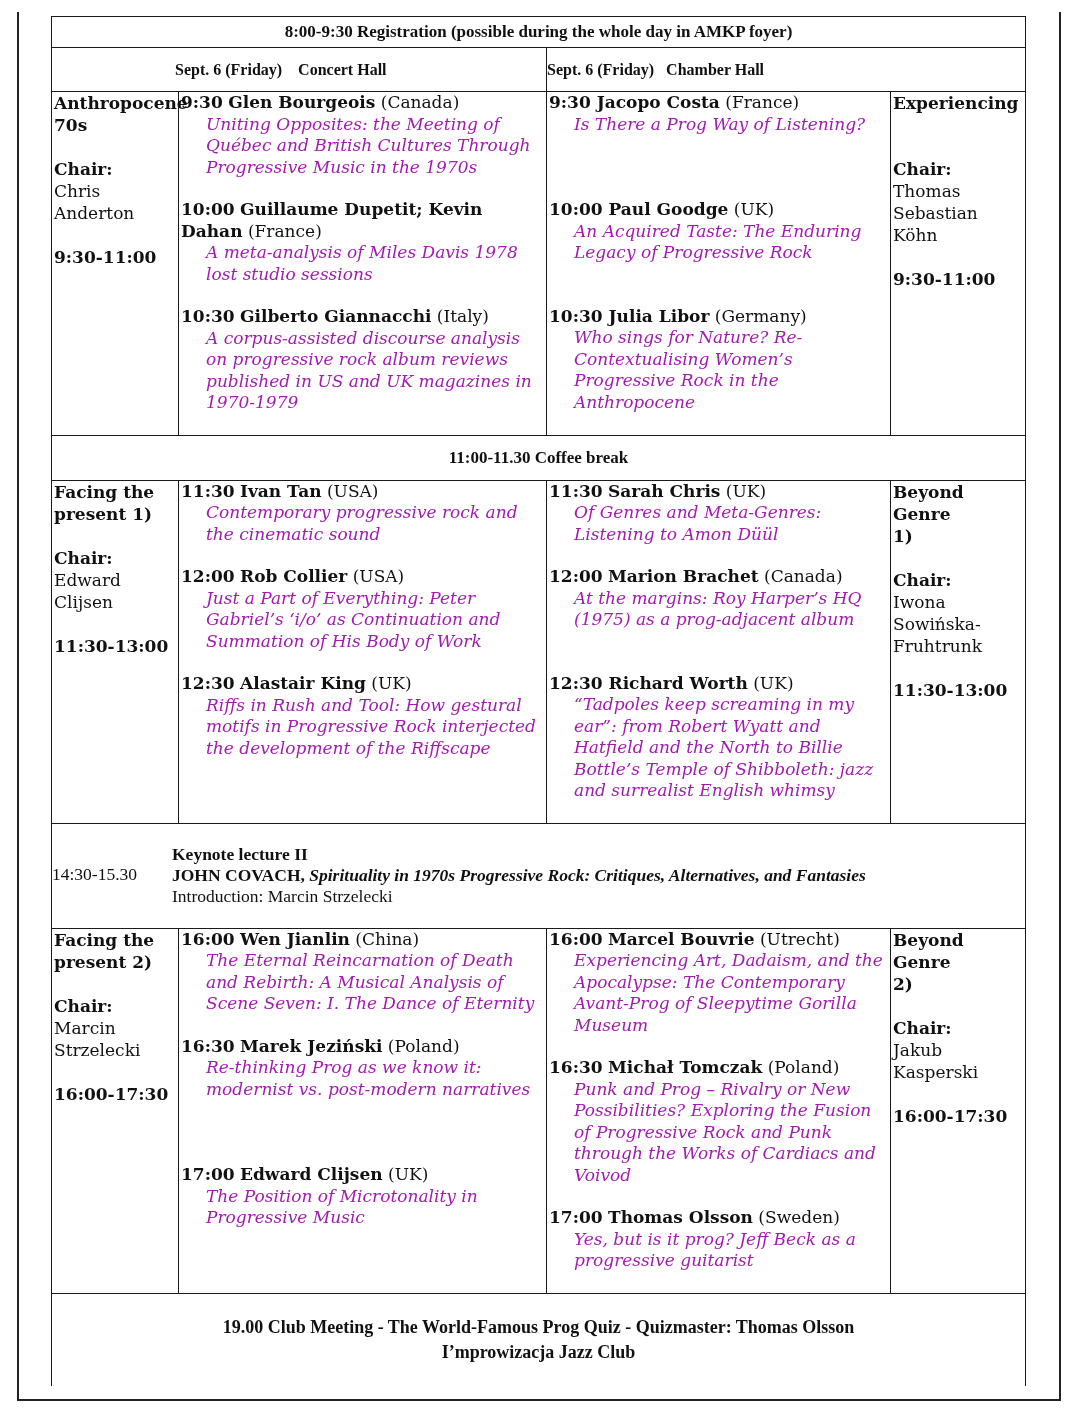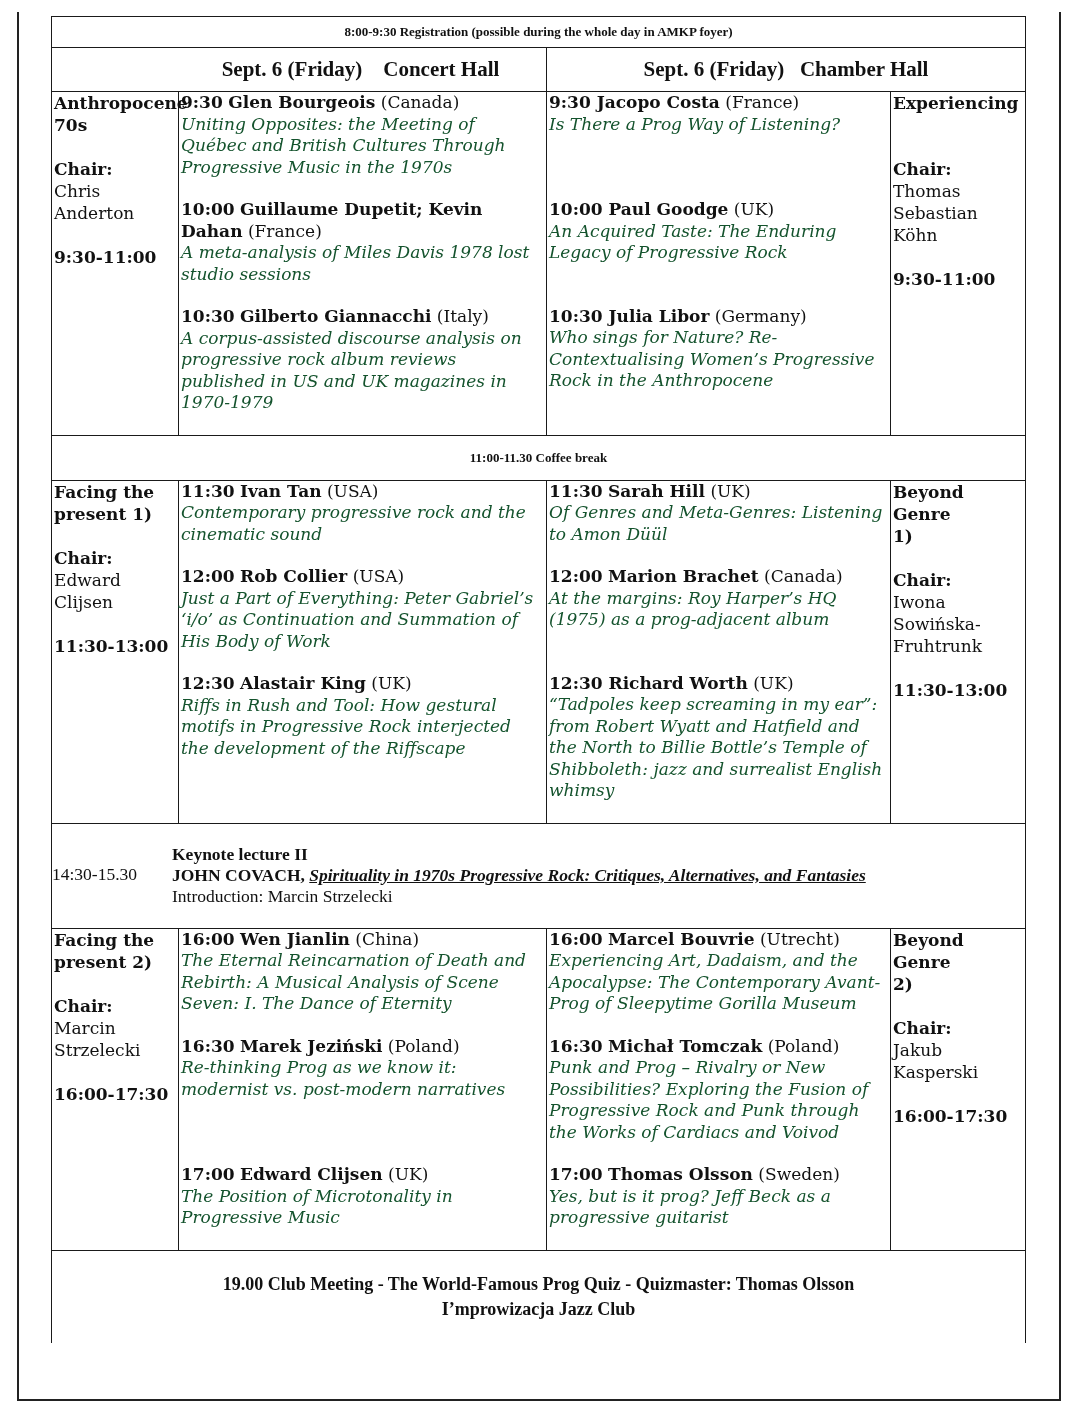--- a/index.html
+++ b/index.html
@@ -4,40 +4,40 @@
 <style>
   html, body { margin:0; padding:0; background:#ffffff; }
   body { width:1080px; height:1412px; position:relative; overflow:hidden;
          font-family:"DejaVu Serif", serif; color:#111; }
   .frame-left { position:absolute; left:17px; top:12px; width:2px; height:1389px; background:#222; }
   .frame-right { position:absolute; left:1059px; top:12px; width:2px; height:1389px; background:#222; }
   .frame-bottom { position:absolute; left:17px; top:1399px; width:1044px; height:2px; background:#222; }
 
   .tbl { position:absolute; left:51px; top:16px; width:974px; border-collapse:collapse; table-layout:fixed; }
   .tbl td { border:1.5px solid #1a1a1a; vertical-align:top; padding:0; }
-  .center-row td { text-align:center; vertical-align:middle; font-family:"Liberation Serif", serif; font-weight:bold; font-size:13px; }
+  .center-row td { text-align:center; vertical-align:middle; font-family:"Liberation Serif", serif; font-weight:bold; font-size:17px; }
   .reg-row td { height:30px; }
-  .hdr-row td { height:43px; font-family:"Liberation Serif", serif; font-weight:bold; font-size:21px; vertical-align:middle;text-align:center; }
+  .hdr-row td { height:43px; font-family:"Liberation Serif", serif; font-weight:bold; font-size:16px; vertical-align:middle; }
   .hdr-left { padding-left:123px !important; white-space:nowrap; }
   .hdr-right { padding-left:0 !important; white-space:nowrap; }
   .side { font-size:17px; line-height:22px; padding:0 2px !important; }
   .side .b { font-weight:bold; }
   .talks { font-size:17px; line-height:21.5px; padding:0 2px !important; }
   .talk { margin-bottom:21px; }
   .talk .who { font-weight:bold; }
   .talk .country { font-weight:normal; }
-  .talk .title { font-style:italic; color:#14532d; }
+  .talk .title { font-style:italic; color:#a21caf;margin-left:25px; }
   .spacer { display:block; height:22px; }
   .break-row td { height:44px;text-align:center; }
   .keynote-row td { height:104px; font-family:"Liberation Serif", serif; font-size:17.5px; vertical-align:middle; text-align:left; }
   .kn { position:relative; }
   .kn-time { position:absolute; left:0; top:20px; }
   .kn-body { margin-left:120px; line-height:21px; }
   .kn-body .bold { font-weight:bold; }
-  .kn-body .it { font-style:italic; font-weight:bold;text-decoration:underline; }
+  .kn-body .it { font-style:italic; font-weight:bold; }
   .club-row td { height:92px; font-family:"Liberation Serif", serif; font-weight:bold; font-size:18px; line-height:25px; }
 </style>
 </head>
 <body>
 
 <div class="frame-left"></div>
 <div class="frame-right"></div>
 <div class="frame-bottom"></div>
 
 <table class="tbl">
@@ -147,21 +147,21 @@
       <div class="talk">
         <span class="who">12:30</span>
         <span class="who">Alastair King</span>
         <span class="country">(UK)</span>
         <div class="title">Riffs in Rush and Tool: How gestural motifs in Progressive Rock interjected the development of the Riffscape</div>
       </div>
     </td>
     <td class="talks">
       <div class="talk">
         <span class="who">11:30</span>
-        <span class="who">Sarah Hill</span>
+        <span class="who">Sarah Chris</span>
         <span class="country">(UK)</span>
         <div class="title">Of Genres and Meta-Genres: Listening to Amon Düül</div>
       </div>
       <div class="talk" style="margin-bottom:42px;">
         <span class="who">12:00</span>
         <span class="who">Marion Brachet</span>
         <span class="country">(Canada)</span>
         <div class="title">At the margins: Roy Harper’s HQ (1975) as a prog-adjacent album</div>
       </div>
       <div class="talk">

